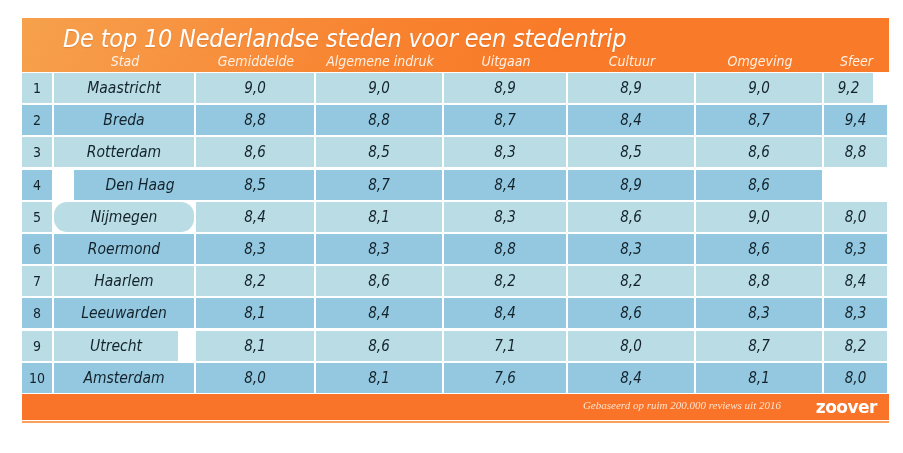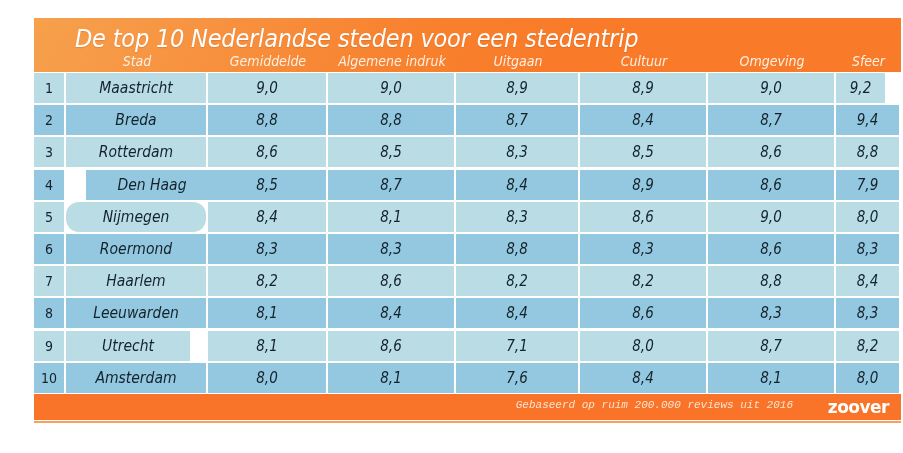--- a/index.html
+++ b/index.html
@@ -8,21 +8,21 @@
     background: #ffffff;
   }
   body {
     width: 903px;
     height: 453px;
     font-family: "DejaVu Sans", sans-serif;
     overflow: hidden;
   }
   #infographic {
     position: absolute;
-    left: 34px;
+    left: 22px;
     top: 18px;
     width: 867px;
     height: 417px;
   }
 
   
   .header {
     position: relative;
     height: 54px;
     background: linear-gradient(118deg, #f6a14c 0%, #f79442 18%, #f8822f 42%, #f97a28 62%, #f97a28 100%);
@@ -107,21 +107,21 @@
     bottom: -3px;
     width: 100%;
     height: 2px;
     background: #f9a05c;
   }
   .footer-note {
     position: absolute;
     right: 108px;
     top: 5px;
     color: #fde4d2;
-    font-family: Liberation Mono, monospace;
+    font-family: Liberation Serif, serif;
     font-size: 11px;
     font-style: italic;
     white-space: nowrap;
   }
   .footer-logo {
     position: absolute;
     right: 12px;
     top: 3px;
     color: #ffffff;
     font-family: "DejaVu Sans", sans-serif;
@@ -181,21 +181,20 @@
         <div class="cell score" style="left: 802px; width: 63px;">8,8</div>
       </div>
       <div class="row dark">
         <div class="cell rank" style="left: 0px; width: 30px;">4</div>
         <div class="cell city" style="left: 32px; width: 132px; margin-left: 20px;">Den Haag</div>
         <div class="cell score" style="left: 174px; width: 118px;">8,5</div>
         <div class="cell score" style="left: 294px; width: 126px;">8,7</div>
         <div class="cell score" style="left: 422px; width: 122px;">8,4</div>
         <div class="cell score" style="left: 546px; width: 126px;">8,9</div>
         <div class="cell score" style="left: 674px; width: 126px;">8,6</div>
-        <div class="cell score" style="left: 802px; width: 63px;">7,9</div>
       </div>
       <div class="row light">
         <div class="cell rank" style="left: 0px; width: 30px;">5</div>
         <div class="cell city" style="left: 32px; width: 140px; border-radius: 13px;">Nijmegen</div>
         <div class="cell score" style="left: 174px; width: 118px;">8,4</div>
         <div class="cell score" style="left: 294px; width: 126px;">8,1</div>
         <div class="cell score" style="left: 422px; width: 122px;">8,3</div>
         <div class="cell score" style="left: 546px; width: 126px;">8,6</div>
         <div class="cell score" style="left: 674px; width: 126px;">9,0</div>
         <div class="cell score" style="left: 802px; width: 63px;">8,0</div>

